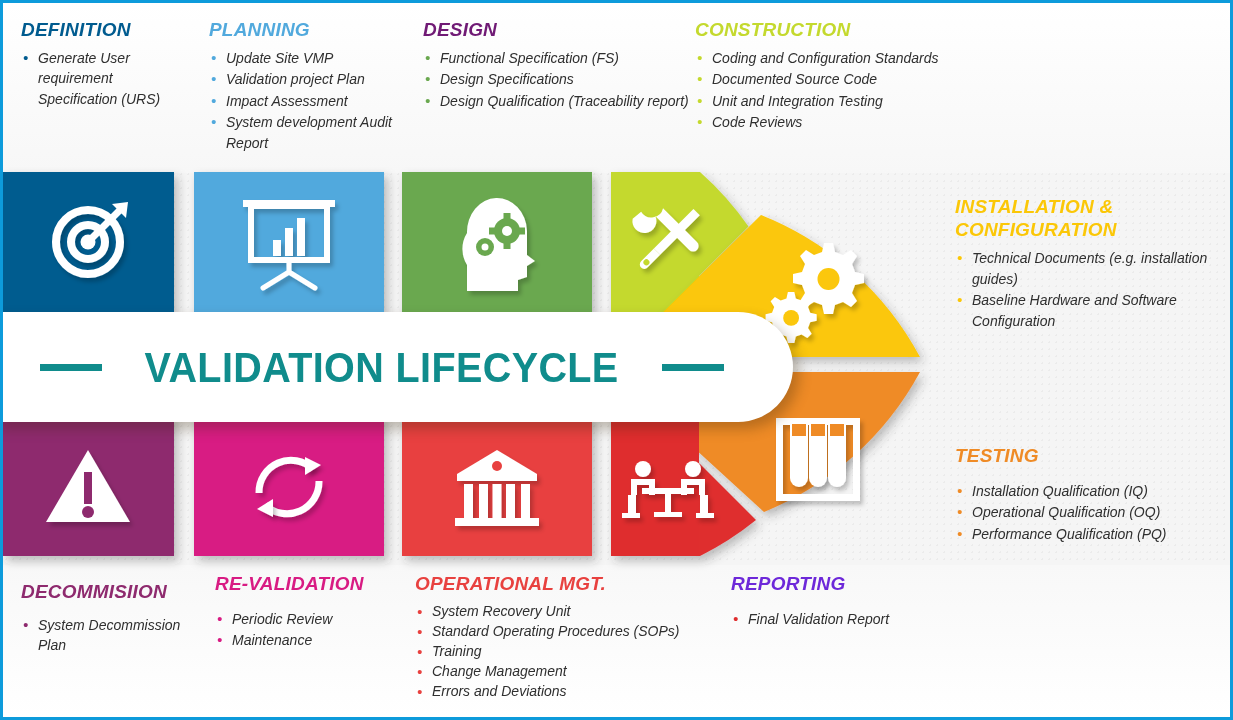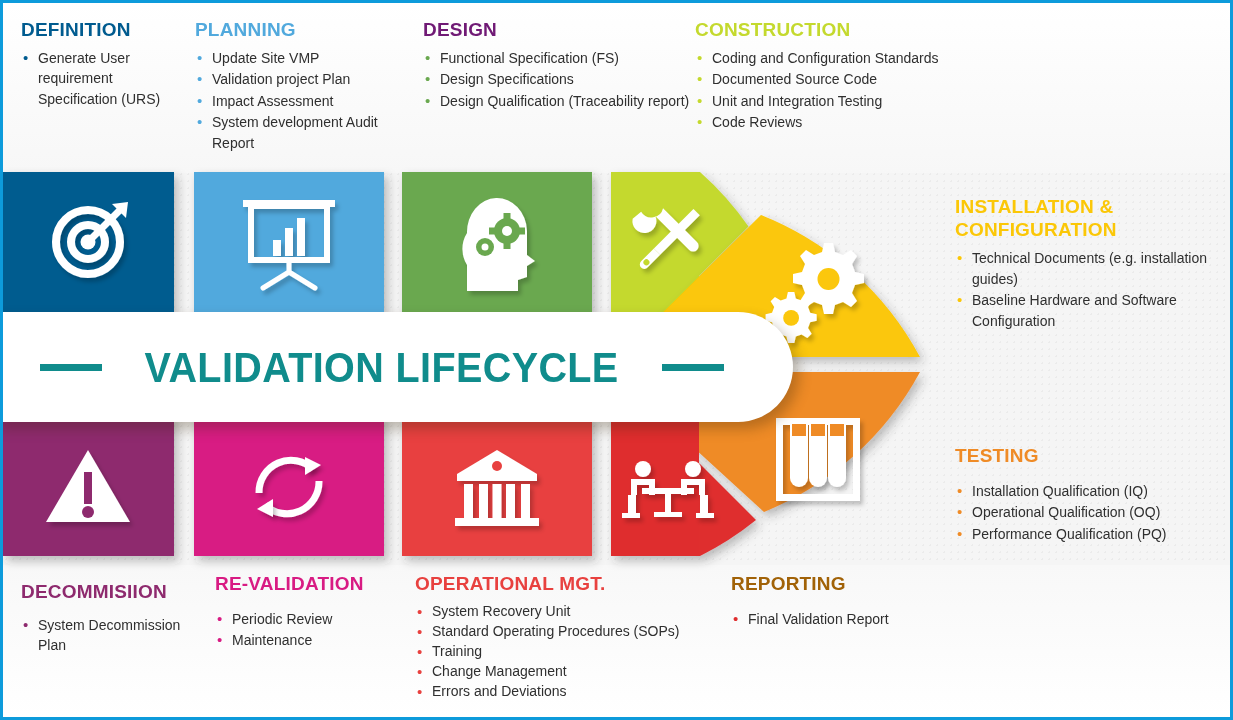--- a/index.html
+++ b/index.html
@@ -33,21 +33,21 @@
   #band-bottom { bottom: 0; height: 152px; background: linear-gradient(#f8f8f8,#ffffff); }
 
   
   #graphic {
     position: absolute;
     left: -3px; top: -3px;
     width: 1233px; height: 720px;
   }
 
   
-  .block { position: absolute; }
+  .block { position: absolute; font-style: italic; }
   .block h3 {
     font-size: 19px;
     font-weight: bold;
     letter-spacing: .2px;
     margin-bottom: 7px;
     font-family: "Liberation Sans", sans-serif;
   }
   .block ul { list-style: none; }
   .block li {
     position: relative;
@@ -60,21 +60,21 @@
   .block li::before {
     content: "•";
     position: absolute;
     left: 2px; top: -1px;
     font-size: 15px;
     line-height: 1.5;
   }
 
   
   #blk-definition   { left: 18px;  top: 16px;  width: 172px; }
-  #blk-planning     { left: 192px; top: 16px;  width: 200px; }
+  #blk-planning     { left: 206px; top: 16px;  width: 200px; }
   #blk-design       { left: 420px; top: 16px;  width: 268px; }
   #blk-construction { left: 692px; top: 16px;  width: 330px; }
 
   #blk-installation { left: 952px; top: 192px; width: 272px; }
   #blk-installation h3 { line-height: 1.22; }
   #blk-testing      { left: 952px; top: 442px; width: 278px; }
   #blk-testing ul   { margin-top: 14px; }
 
   #blk-decommission { left: 18px;  top: 578px; width: 176px; }
   #blk-revalidation { left: 212px; top: 570px; width: 190px; }
@@ -382,19 +382,19 @@
     <ul>
       <li>System Recovery Unit</li>
       <li>Standard Operating Procedures (SOPs)</li>
       <li>Training</li>
       <li>Change Management</li>
       <li>Errors and Deviations</li>
     </ul>
   </div>
 
   <div class="block" id="blk-reporting">
-    <h3 style="color:#a16207">REPORTING</h3>
+    <h3 style="color:#6d28d9">REPORTING</h3>
     <ul>
       <li>Final Validation Report</li>
     </ul>
   </div>
 
 </div>
 
 </body></html>

